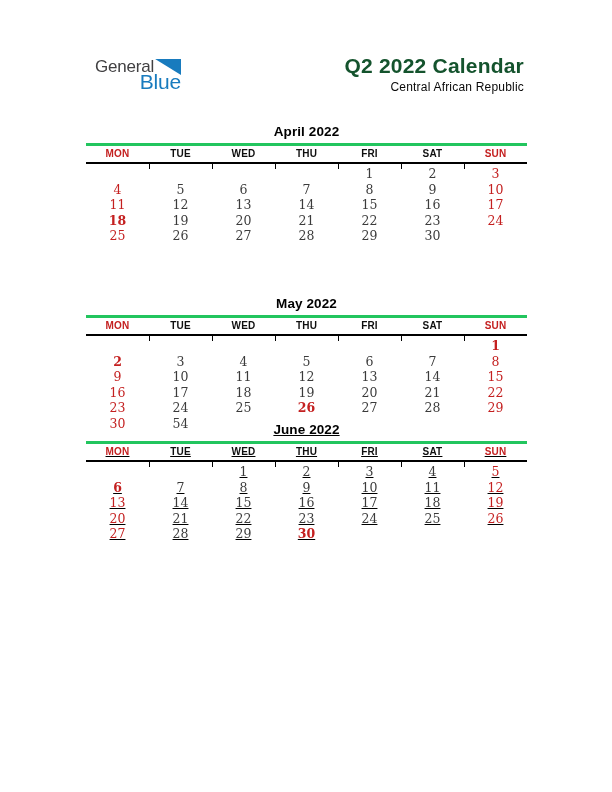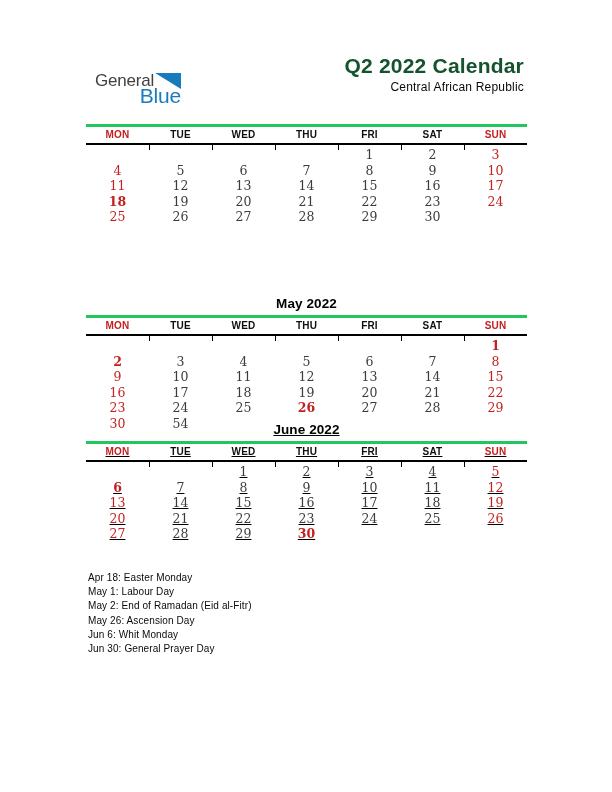--- a/index.html
+++ b/index.html
@@ -12,21 +12,21 @@
   html,body{background:#fff;}
   body{font-family:"Liberation Sans",sans-serif;}
   .page{
     position:relative;
     width:612px;height:792px;
     background:#ffffff;
     overflow:hidden;
   }
 
   
-  .brand{position:absolute;left:95px;top:72px;width:86px;}
+  .brand{position:absolute;left:95px;top:58px;width:86px;}
   .brand-line1{display:flex;align-items:flex-start;justify-content:flex-start;height:18px;}
   .brand-general{font-size:17px;color:#414042;letter-spacing:-0.2px;line-height:18px;}
   .brand-tri{width:27px;height:16px;margin-left:1px;margin-top:1px;
     background:var(--blue);
     clip-path:polygon(0 0,100% 0,100% 100%);}
   .brand-line2{text-align:right;font-size:21px;line-height:17px;margin-top:-3px;
     color:var(--blue);letter-spacing:-0.2px;}
 
   
   .title-block{position:absolute;right:88px;top:54px;text-align:right;}
@@ -70,20 +70,21 @@
     <div class="brand-line2">Blue</div>
   </div>
 
   <div class="title-block">
     <div class="page-title">Q2 2022 Calendar</div>
     <div class="page-subtitle">Central African Republic</div>
   </div>
 
   <div id="months-root">
     <div class="month" style="top: 124px;">
+      <div class="month-title">April 2022</div>
       <div class="cal-head">
           <div class="hcell red">MON</div>
           <div class="hcell">TUE</div>
           <div class="hcell">WED</div>
           <div class="hcell">THU</div>
           <div class="hcell">FRI</div>
           <div class="hcell">SAT</div>
           <div class="hcell red">SUN</div>
         </div>
       <div class="cal-body">
@@ -258,22 +259,14 @@
             <div class="dcell">29</div>
             <div class="dcell hol">30</div>
             <div class="dcell"></div>
             <div class="dcell"></div>
             <div class="dcell red"></div>
           </div>
         </div>
     </div>
   </div>
 
-  <div class="holidays">
-      <div class="holiday-item">Apr 18: Easter Monday</div>
-      <div class="holiday-item">May 1: Labour Day</div>
-      <div class="holiday-item">May 2: End of Ramadan (Eid al-Fitr)</div>
-      <div class="holiday-item">May 26: Ascension Day</div>
-      <div class="holiday-item">Jun 6: Whit Monday</div>
-      <div class="holiday-item">Jun 30: General Prayer Day</div>
-    </div>
 
 </div>
 
 </body></html>

